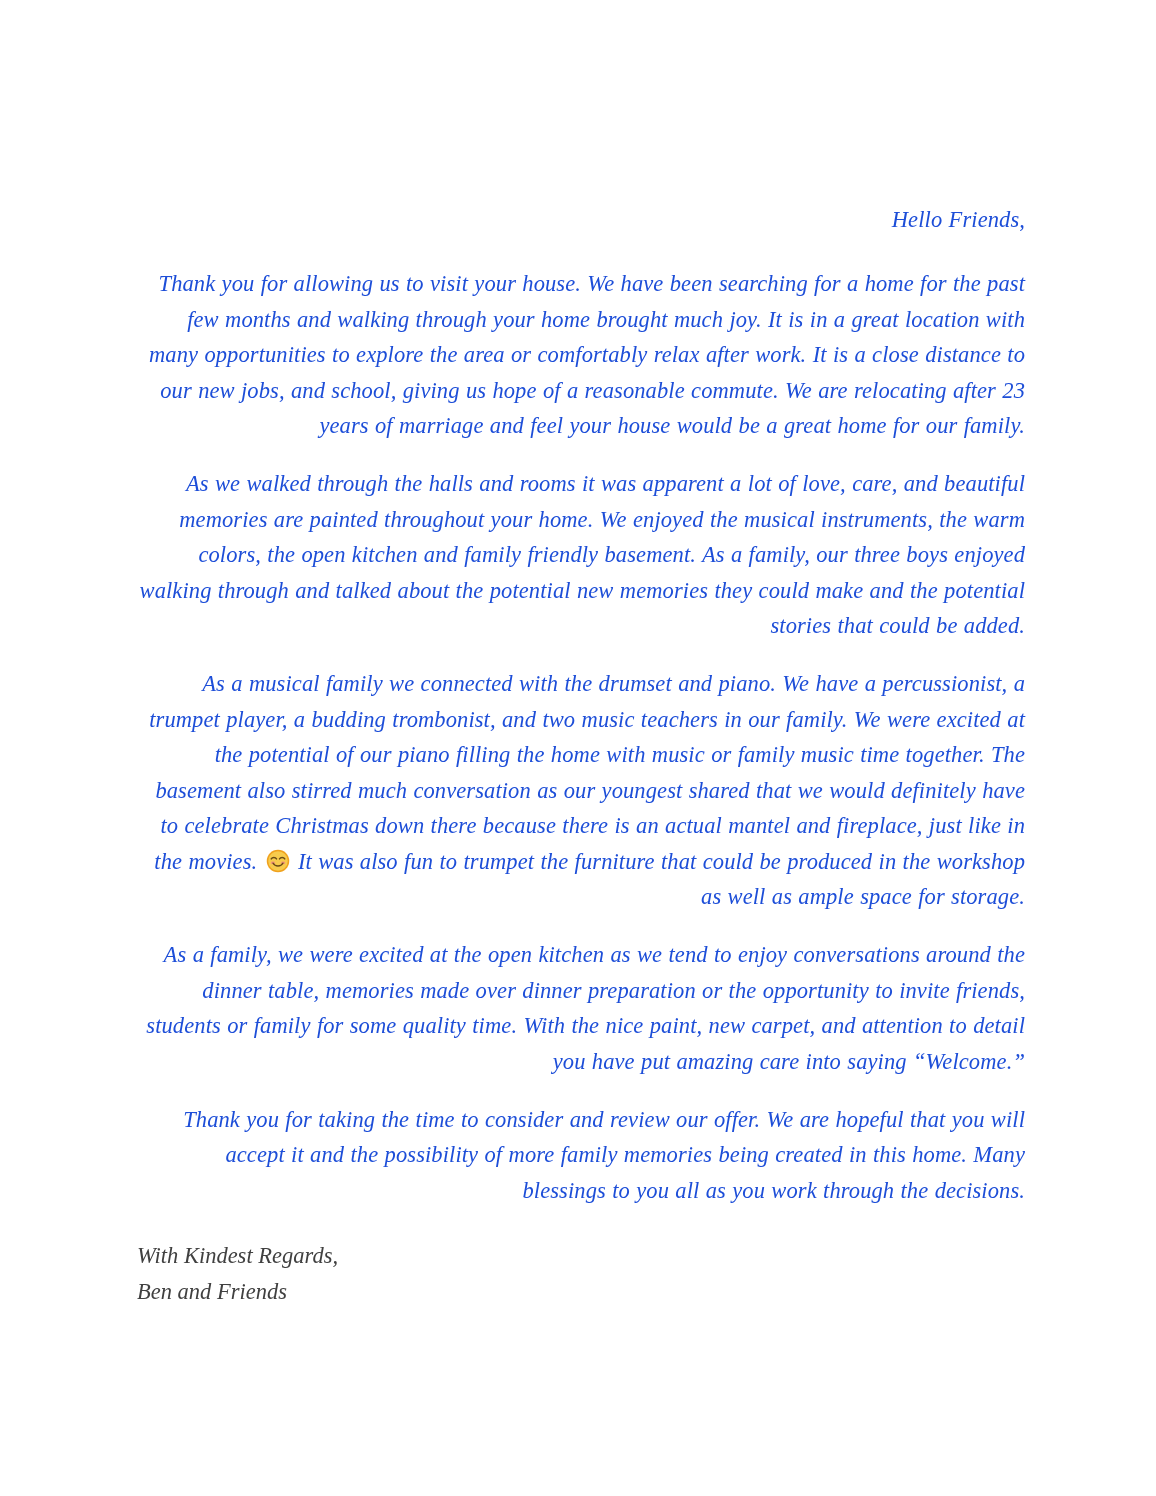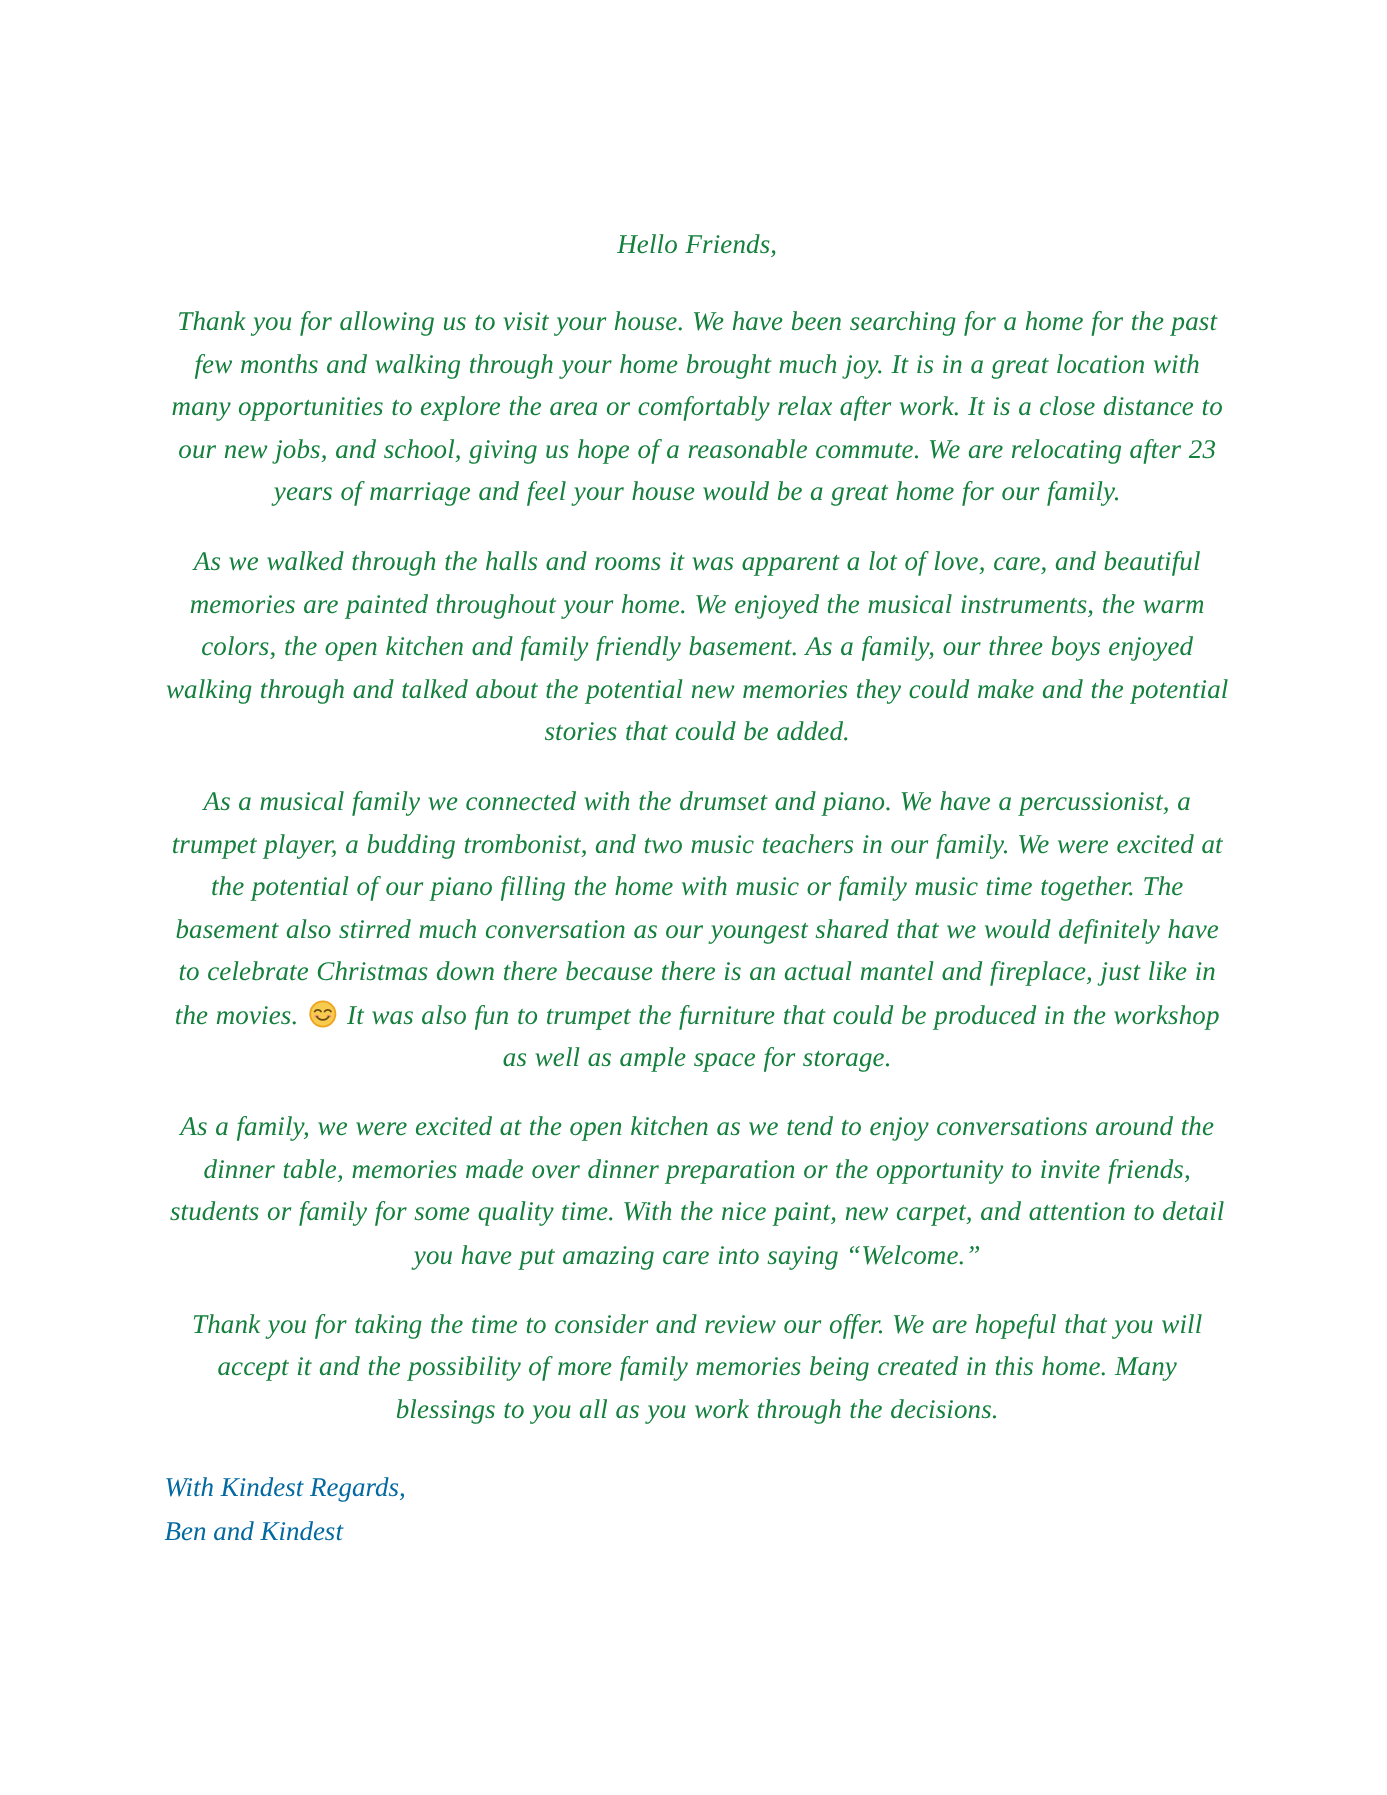--- a/index.html
+++ b/index.html
@@ -28,42 +28,42 @@
     left: 137px;
     top: 186px;
     width: 888px;
   }
 
   .para {
     font-family: "Liberation Serif", "DejaVu Serif", serif;
     font-style: italic;
     font-size: 22.5px;
     line-height: 35.4px;
-    color: #15803d;
-    margin: 0 0 23px 0;
-    text-align: center;
+    color: #1d4ed8;
+    margin: 16px 0 23px 0;
+    text-align: right;
     letter-spacing: 0.1px;
     word-spacing: 0.6px;
     -webkit-font-smoothing: antialiased;
   }
 
   .para.greeting {
     margin-bottom: 29px;
   }
 
   .para.closing-para {
     margin-bottom: 30px;
   }
 
   .signature-block {
     font-family: "Liberation Serif", "DejaVu Serif", serif;
     font-style: italic;
     font-size: 22.5px;
     line-height: 35.4px;
-    color: #0369a1;
+    color: #404040;
   }
 
   .signature-line {
     display: block;
     white-space: pre;
   }
 
   
   .emoji {
     display: inline-block;
@@ -95,17 +95,17 @@
           <path d="M36 26.5 C39 21.5, 47 21.5, 50 26.5" stroke="#6a4b16" stroke-width="4" fill="none" stroke-linecap="round"></path>
           <path d="M19 38 C24 47.5, 40 47.5, 45 38" stroke="#6a4b16" stroke-width="4" fill="none" stroke-linecap="round"></path>
         </svg></span><span>  It was also fun to trumpet the furniture that could be produced in the workshop as well as ample space for storage.</span></p>
 
     <p class="para">As a family, we were excited at the open kitchen as we tend to enjoy conversations around the dinner table, memories made over dinner preparation or the opportunity to invite friends, students or family for some quality time. With the nice paint, new carpet, and attention to detail you have put amazing care into saying “Welcome.”</p>
 
     <p class="para closing-para">Thank you for taking the time to consider and review our offer.  We are hopeful that you will accept it and the possibility of more family memories being created in this home. Many blessings to you all as you work through the decisions.</p>
 
     <div class="signature-block">
       <span class="signature-line">With Kindest Regards,</span>
-      <span class="signature-line">Ben and Kindest</span>
+      <span class="signature-line">Ben and Friends</span>
     </div>
 
   </div>
 </div>
 
 </body></html>

